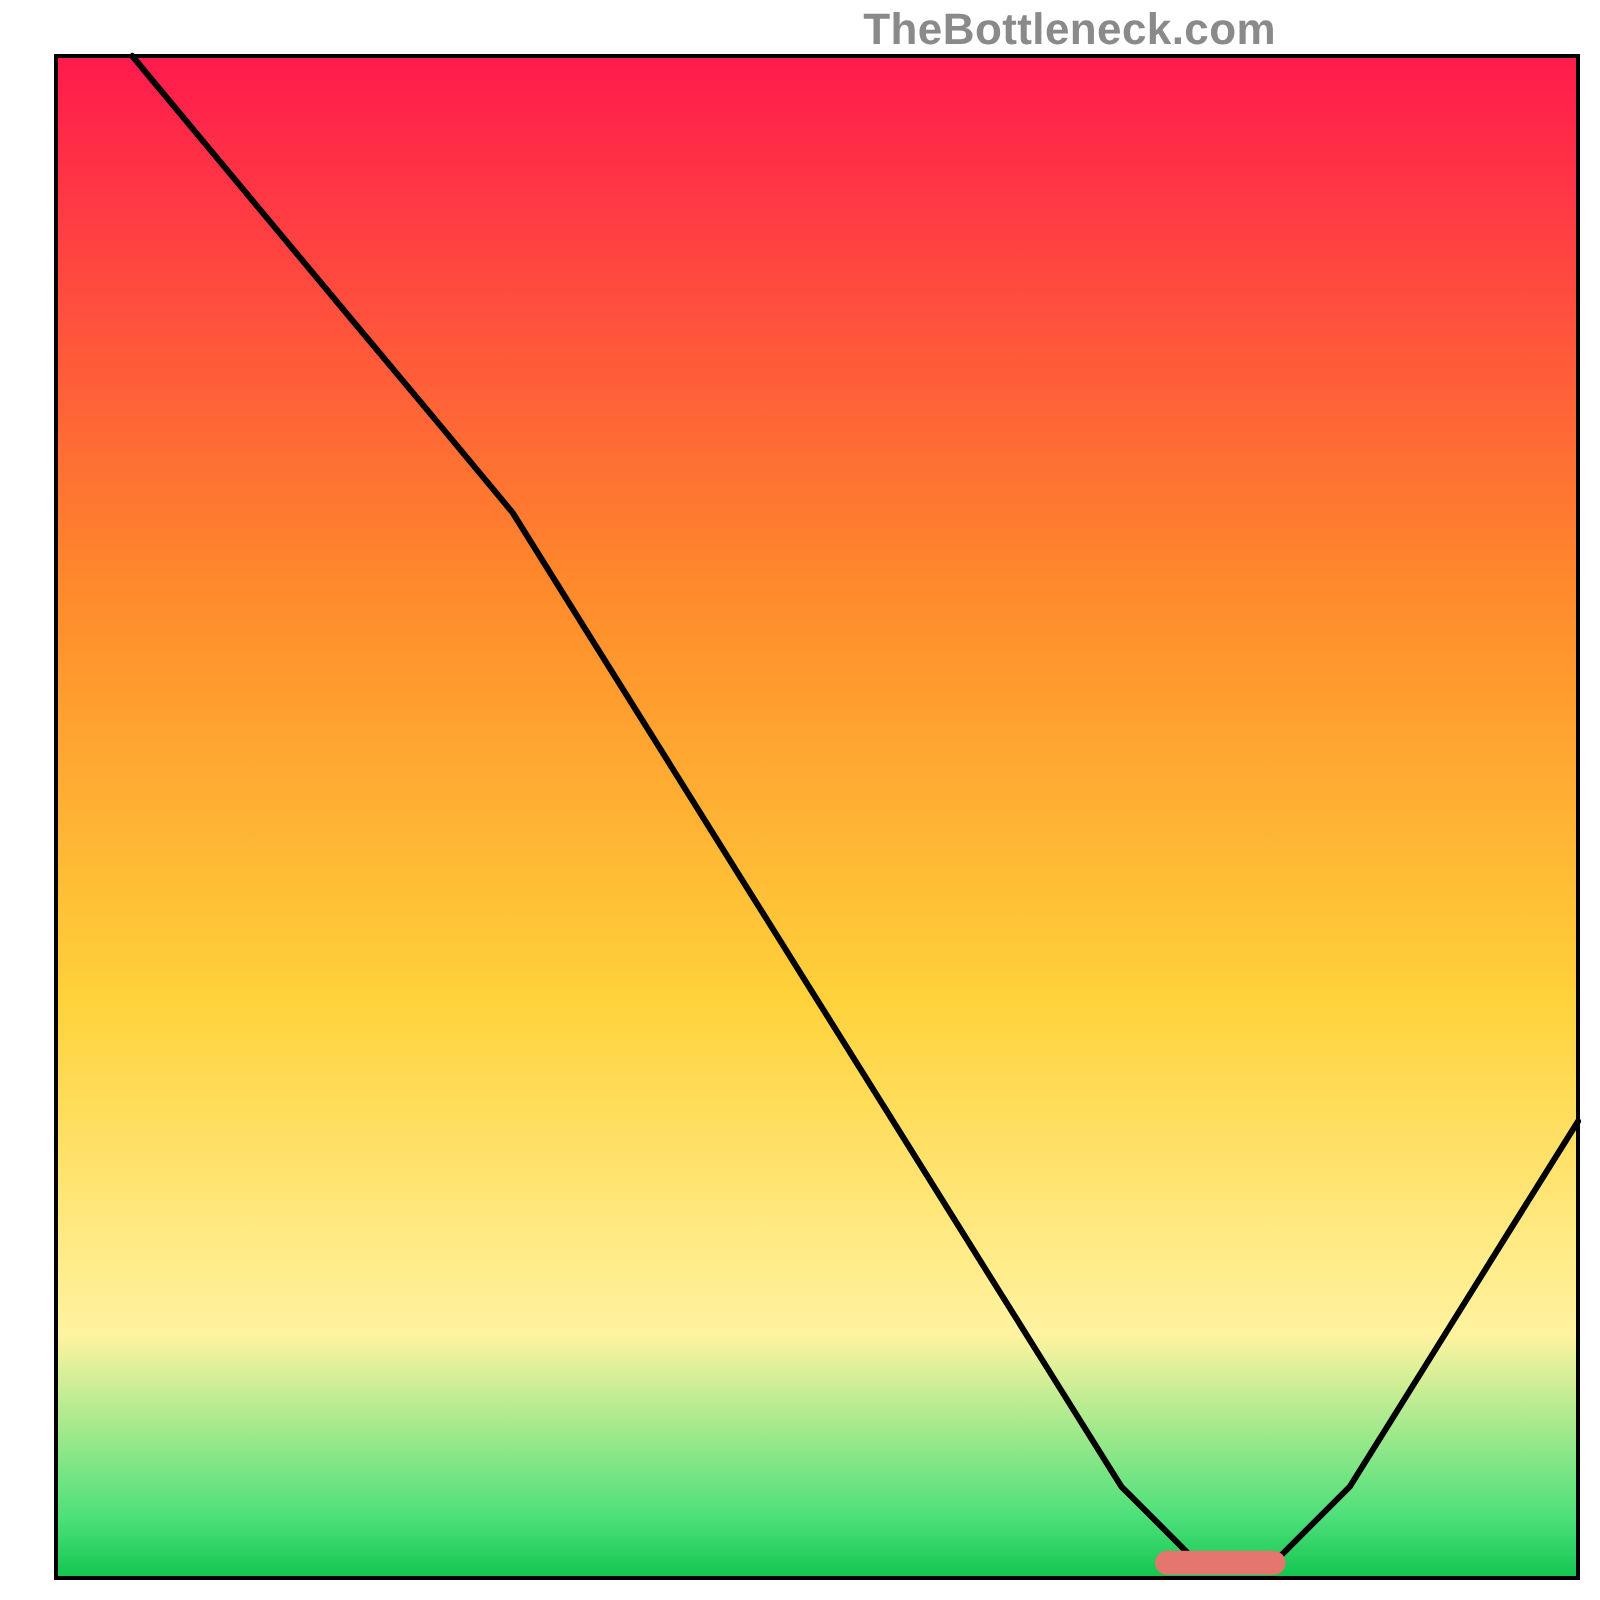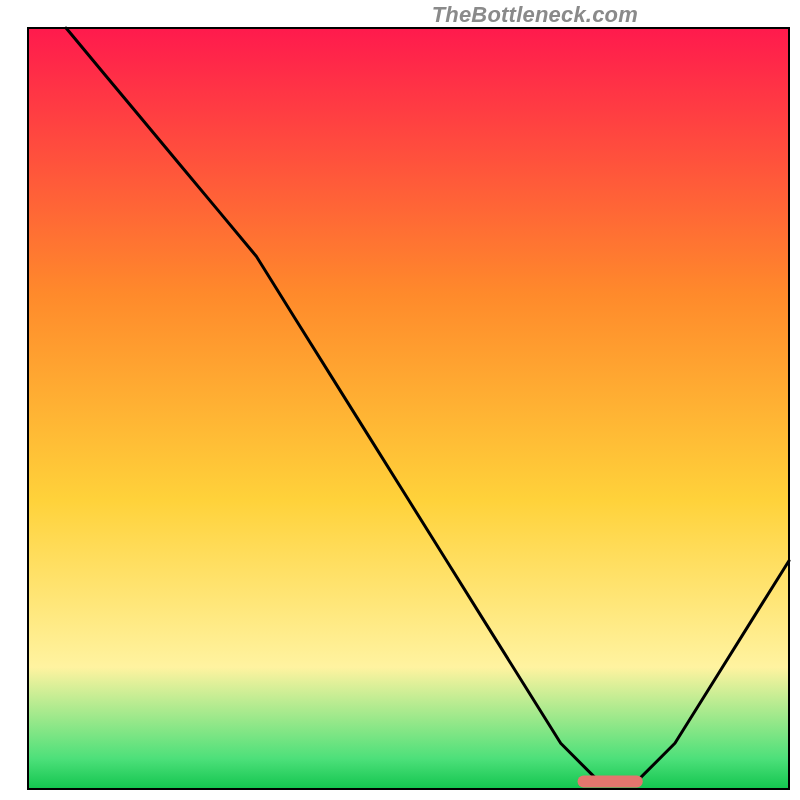--- a/index.html
+++ b/index.html
@@ -7,21 +7,20 @@
     padding: 0;
     width: 800px;
     height: 800px;
     background: #ffffff;
     overflow: hidden;
   }
   .wrap {
     position: relative;
     width: 644px;
     height: 800px;
-    font-style: italic;
   }
   .watermark {
     position: absolute;
     top: 2px;
     right: 6px;
     font-family: Arial, Helvetica, sans-serif;
     font-size: 22px;
     font-weight: 600;
     color: #8a8a8a;
     letter-spacing: 0.2px;

